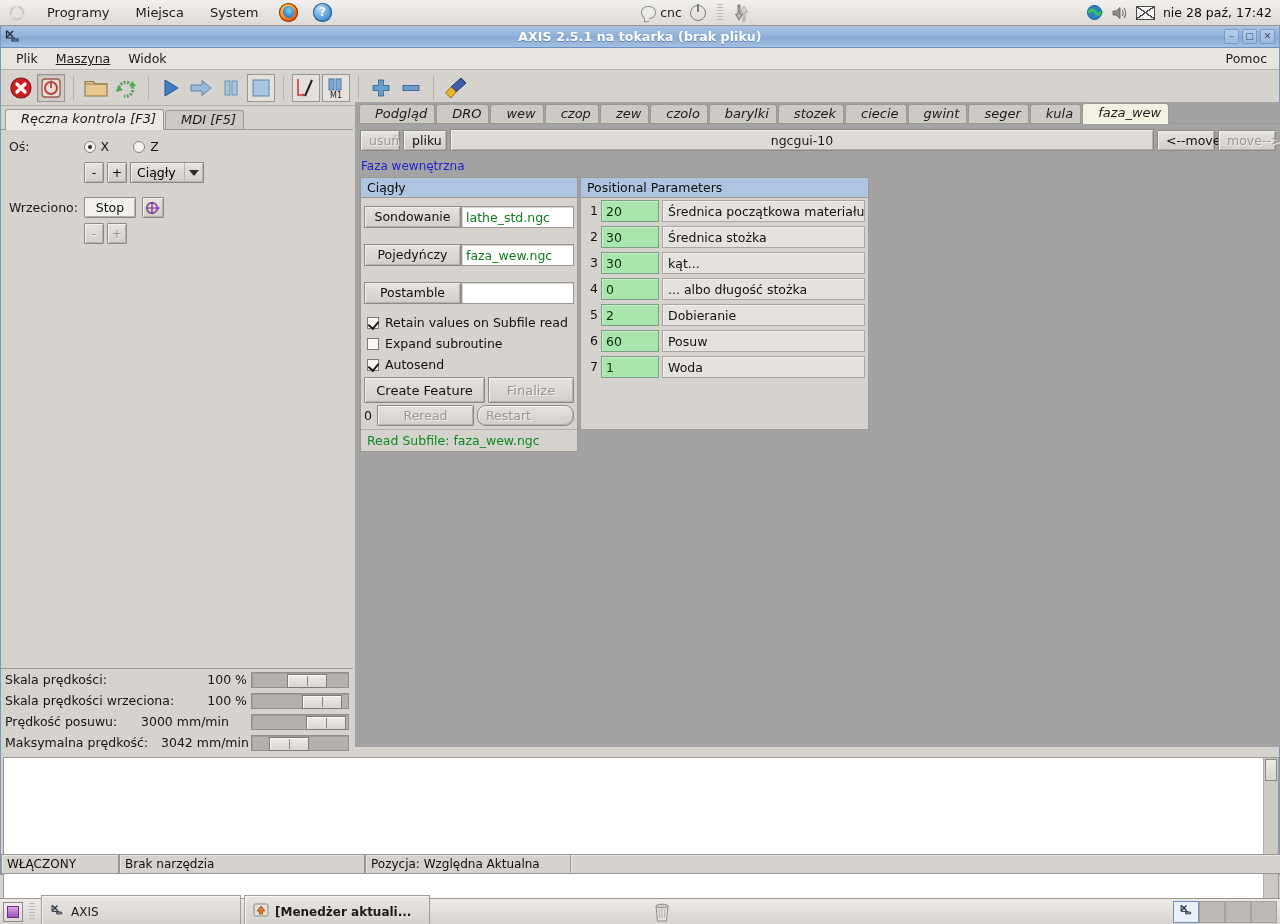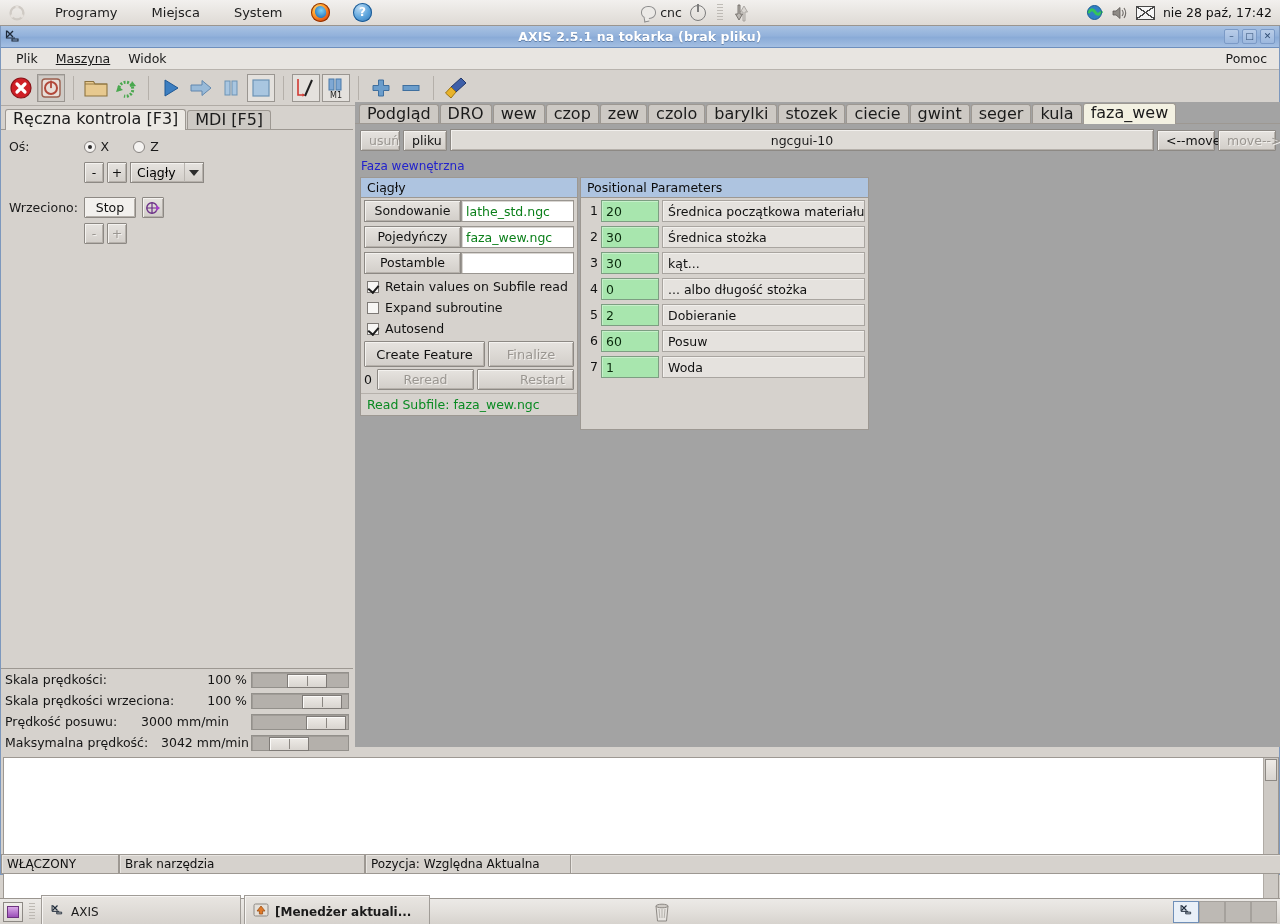--- a/index.html
+++ b/index.html
@@ -13,21 +13,21 @@
   }
   #root { position: relative; width: 1280px; height: 924px; }
 
   
   .gnome-panel {
     position: absolute; left:0; top:0; width:1280px; height:26px;
     background: linear-gradient(to bottom, #f2f0ee 0%, #e8e5e1 50%, #dedad5 100%);
     border-bottom: 1px solid #9a958f;
     display:flex; align-items:center;
   }
-  .gp-left { display:flex; align-items:flex-start; gap:16px; padding-left:4px; }
+  .gp-left { display:flex; align-items:flex-start; gap:8px; padding-left:4px; }
   .gp-menu {
     font-size: 13px; color:#1d1d1d; padding: 3px 9px; border-radius:2px;
     white-space:nowrap;
   }
   .gp-icon-btn { width:22px; height:22px; margin:0 2px; position:relative; }
   .gp-right { margin-left:auto; display:flex; align-items:center; gap:8px; padding-right:8px; }
   .gp-clock { font-size:12.5px; color:#111; white-space:nowrap; }
   .sep-dots { width:6px; height:18px; background-image: repeating-linear-gradient(to bottom,#b4b0aa 0 1px, transparent 1px 3px); opacity:.8; margin:0 3px;}
 
   
@@ -112,22 +112,22 @@
 
   
   .leftpane{position:absolute;left:0;top:82px;width:352px;height:645px;background:#d6d2cd;}
   .rightpane{position:absolute;left:354px;top:76px;width:926px;height:645px;background:#a3a3a3;}
 
   
   .tabs{display:flex;align-items:flex-end;height:22px;padding-left:4px;position:relative;}
   .tabs:after{content:"";position:absolute;left:0;right:0;bottom:0;height:1px;background:#9d9892;}
   .tab{
     border:1px solid #9d9892;border-bottom:none;border-radius:3px 3px 0 0;
-    background:#cdc9c4;padding:2px 7px 3px 7px;font-size:16px;color:#1b1b1b;
-    margin-right:1px;position:relative;line-height:14px;white-space:nowrap;
+    background:#cdc9c4;padding:2px 7px 3px 15px;font-size:13px;color:#1b1b1b;
+    margin-right:1px;position:relative;line-height:14px;white-space:nowrap;font-style:italic;
   }
   .tab.active{background:#ece9e4;z-index:3;padding-bottom:4px;}
   .tab.active.yellowish{background:#f3f1e2;}
 
   
   .row{display:flex;align-items:center;}
   .lbl{font-size:12.5px;color:#1b1b1b;text-align:center;}
   .radio{width:12px;height:12px;border:1px solid #878380;border-radius:50%;background:#f5f3f1;display:inline-block;position:relative;vertical-align:middle;}
   .radio.on:after{content:"";position:absolute;left:3px;top:3px;width:4px;height:4px;border-radius:50%;background:#2b2b2b;}
   .btn{
@@ -169,21 +169,21 @@
     box-shadow:inset 1px 1px 0 #f2f0ed, inset -1px -1px 0 #b5b0aa;
     display:flex;align-items:center;justify-content:center;font-size:12.5px;color:#1b1b1b;
   }
   .subtitle{color:#2222cc;font-size:12px;padding:8px 0 4px 6px;}
 
   .box{border:1px solid #9d9892;background:#d6d2cd;}
   .boxhdr{
     background:#aec4e0;border-bottom:1px solid #9d9892;
     font-size:12.5px;color:#0d0d0d;padding:2px 6px;
   }
-  .fieldrow{display:flex;align-items:center;gap:0;padding:2px 3px;}
+  .fieldrow{display:flex;align-items:center;gap:0;padding:8px 3px;}
   .ebtn{
     border:1px solid #8d8984;background:linear-gradient(to bottom,#e6e3df,#d2cec9);
     box-shadow:inset 1px 1px 0 #f4f2ef, inset -1px -1px 0 #b6b1ab;
     font-size:12.5px;color:#111;height:22px;width:97px;text-align:center;line-height:20px;
   }
   .efield{
     flex:1;height:22px;background:#ffffff;border:1px solid #9a9691;
     box-shadow:inset 1px 1px 0 #d9d6d2;
     font-size:12.5px;color:#0a7f19;padding:2px 4px;line-height:18px;white-space:nowrap;overflow:hidden;
   }
@@ -551,21 +551,21 @@
           </div>
 
           <div style="display:flex;gap:3px;padding:2px 3px;">
             <div class="btn" style="flex:1;text-align:center;height:26px;line-height:22px;font-size:13px;">Create Feature</div>
             <div class="btn dis" style="width:86px;text-align:center;height:26px;line-height:22px;font-size:13px;">Finalize</div>
           </div>
 
           <div style="display:flex;gap:3px;padding:0 3px 3px 3px;align-items:center;">
             <div style="width:10px;font-size:12.5px;color:#111;">0</div>
             <div class="btn dis" style="flex:1;text-align:center;">Reread</div>
-            <div class="btn dis" style="flex:1;text-align:right;">Restart</div>
+            <div class="btn dis" style="flex:1;text-align:left;border-radius:9px;">Restart</div>
           </div>
 
           <div class="statusline">Read Subfile: faza_wew.ngc</div>
         </div>
 
         <div class="box" style="width:289px;margin-left:2px;height:253px;">
           <div class="boxhdr">Positional Parameters</div>
           <div id="pprows">
               <div class="pp-row">
                 <div class="pp-idx">1</div>

